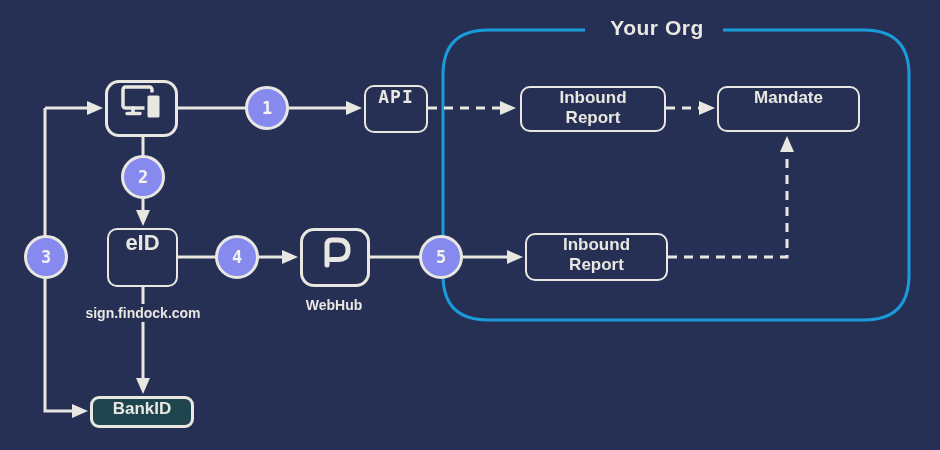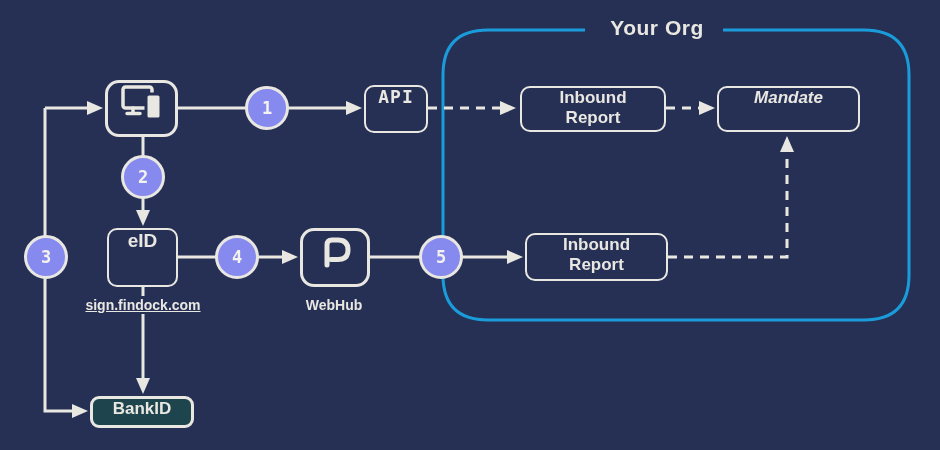--- a/index.html
+++ b/index.html
@@ -35,31 +35,31 @@
     color:var(--text);font-weight:bold;font-size:17px;
     display:flex;align-items:flex-start;justify-content:center;
     text-align:center;line-height:1.15;
   }
   .node span{max-width:100px;}
   .node.icon-node{border-radius:14px;border-width:3px;}
   .node.devices{left:105px;top:80px;width:73px;height:57px;}
   .node.api{left:364px;top:85px;width:64px;height:48px;
     font-family:"DejaVu Sans Mono",monospace;font-size:18px;letter-spacing:1px;}
   .node.inbound1{left:520px;top:86px;width:146px;height:46px;}
-  .node.mandate{left:717px;top:86px;width:143px;height:46px;font-style:italic;}
+  .node.mandate{left:717px;top:86px;width:143px;height:46px;}
   .node.inbound2{left:525px;top:233px;width:143px;height:48px;}
   .node.webhub{left:300px;top:228px;width:70px;height:59px;}
-  .node.eid{left:107px;top:228px;width:71px;height:59px;font-size:19px;}
+  .node.eid{left:107px;top:228px;width:71px;height:59px;font-size:22px;}
   .node.bankid{left:90px;top:396px;width:104px;height:32px;
     background:var(--bankid-fill);border-width:3px;border-radius:9px;font-size:17px;}
   .sublabel{
     position:absolute;color:var(--text);font-weight:bold;font-size:14px;
     text-align:center;background:var(--background);padding:1px 0;
   }
-  .sublabel.eid-url{left:60px;top:296px;width:166px;text-decoration:underline;}
+  .sublabel.eid-url{left:60px;top:304px;width:166px;}
   .sublabel.webhub-name{left:284px;top:296px;width:100px;}
   .step{
     position:absolute;box-sizing:border-box;width:44px;height:44px;
     border-radius:50%;background:var(--step-circle);
     border:3px solid var(--line);
     color:#f4f3ee;font-weight:bold;font-size:17px;
     font-family:"DejaVu Sans Mono",monospace;
     display:flex;align-items:center;justify-content:center;
   }
   .step.s1{left:245px;top:86px;}

